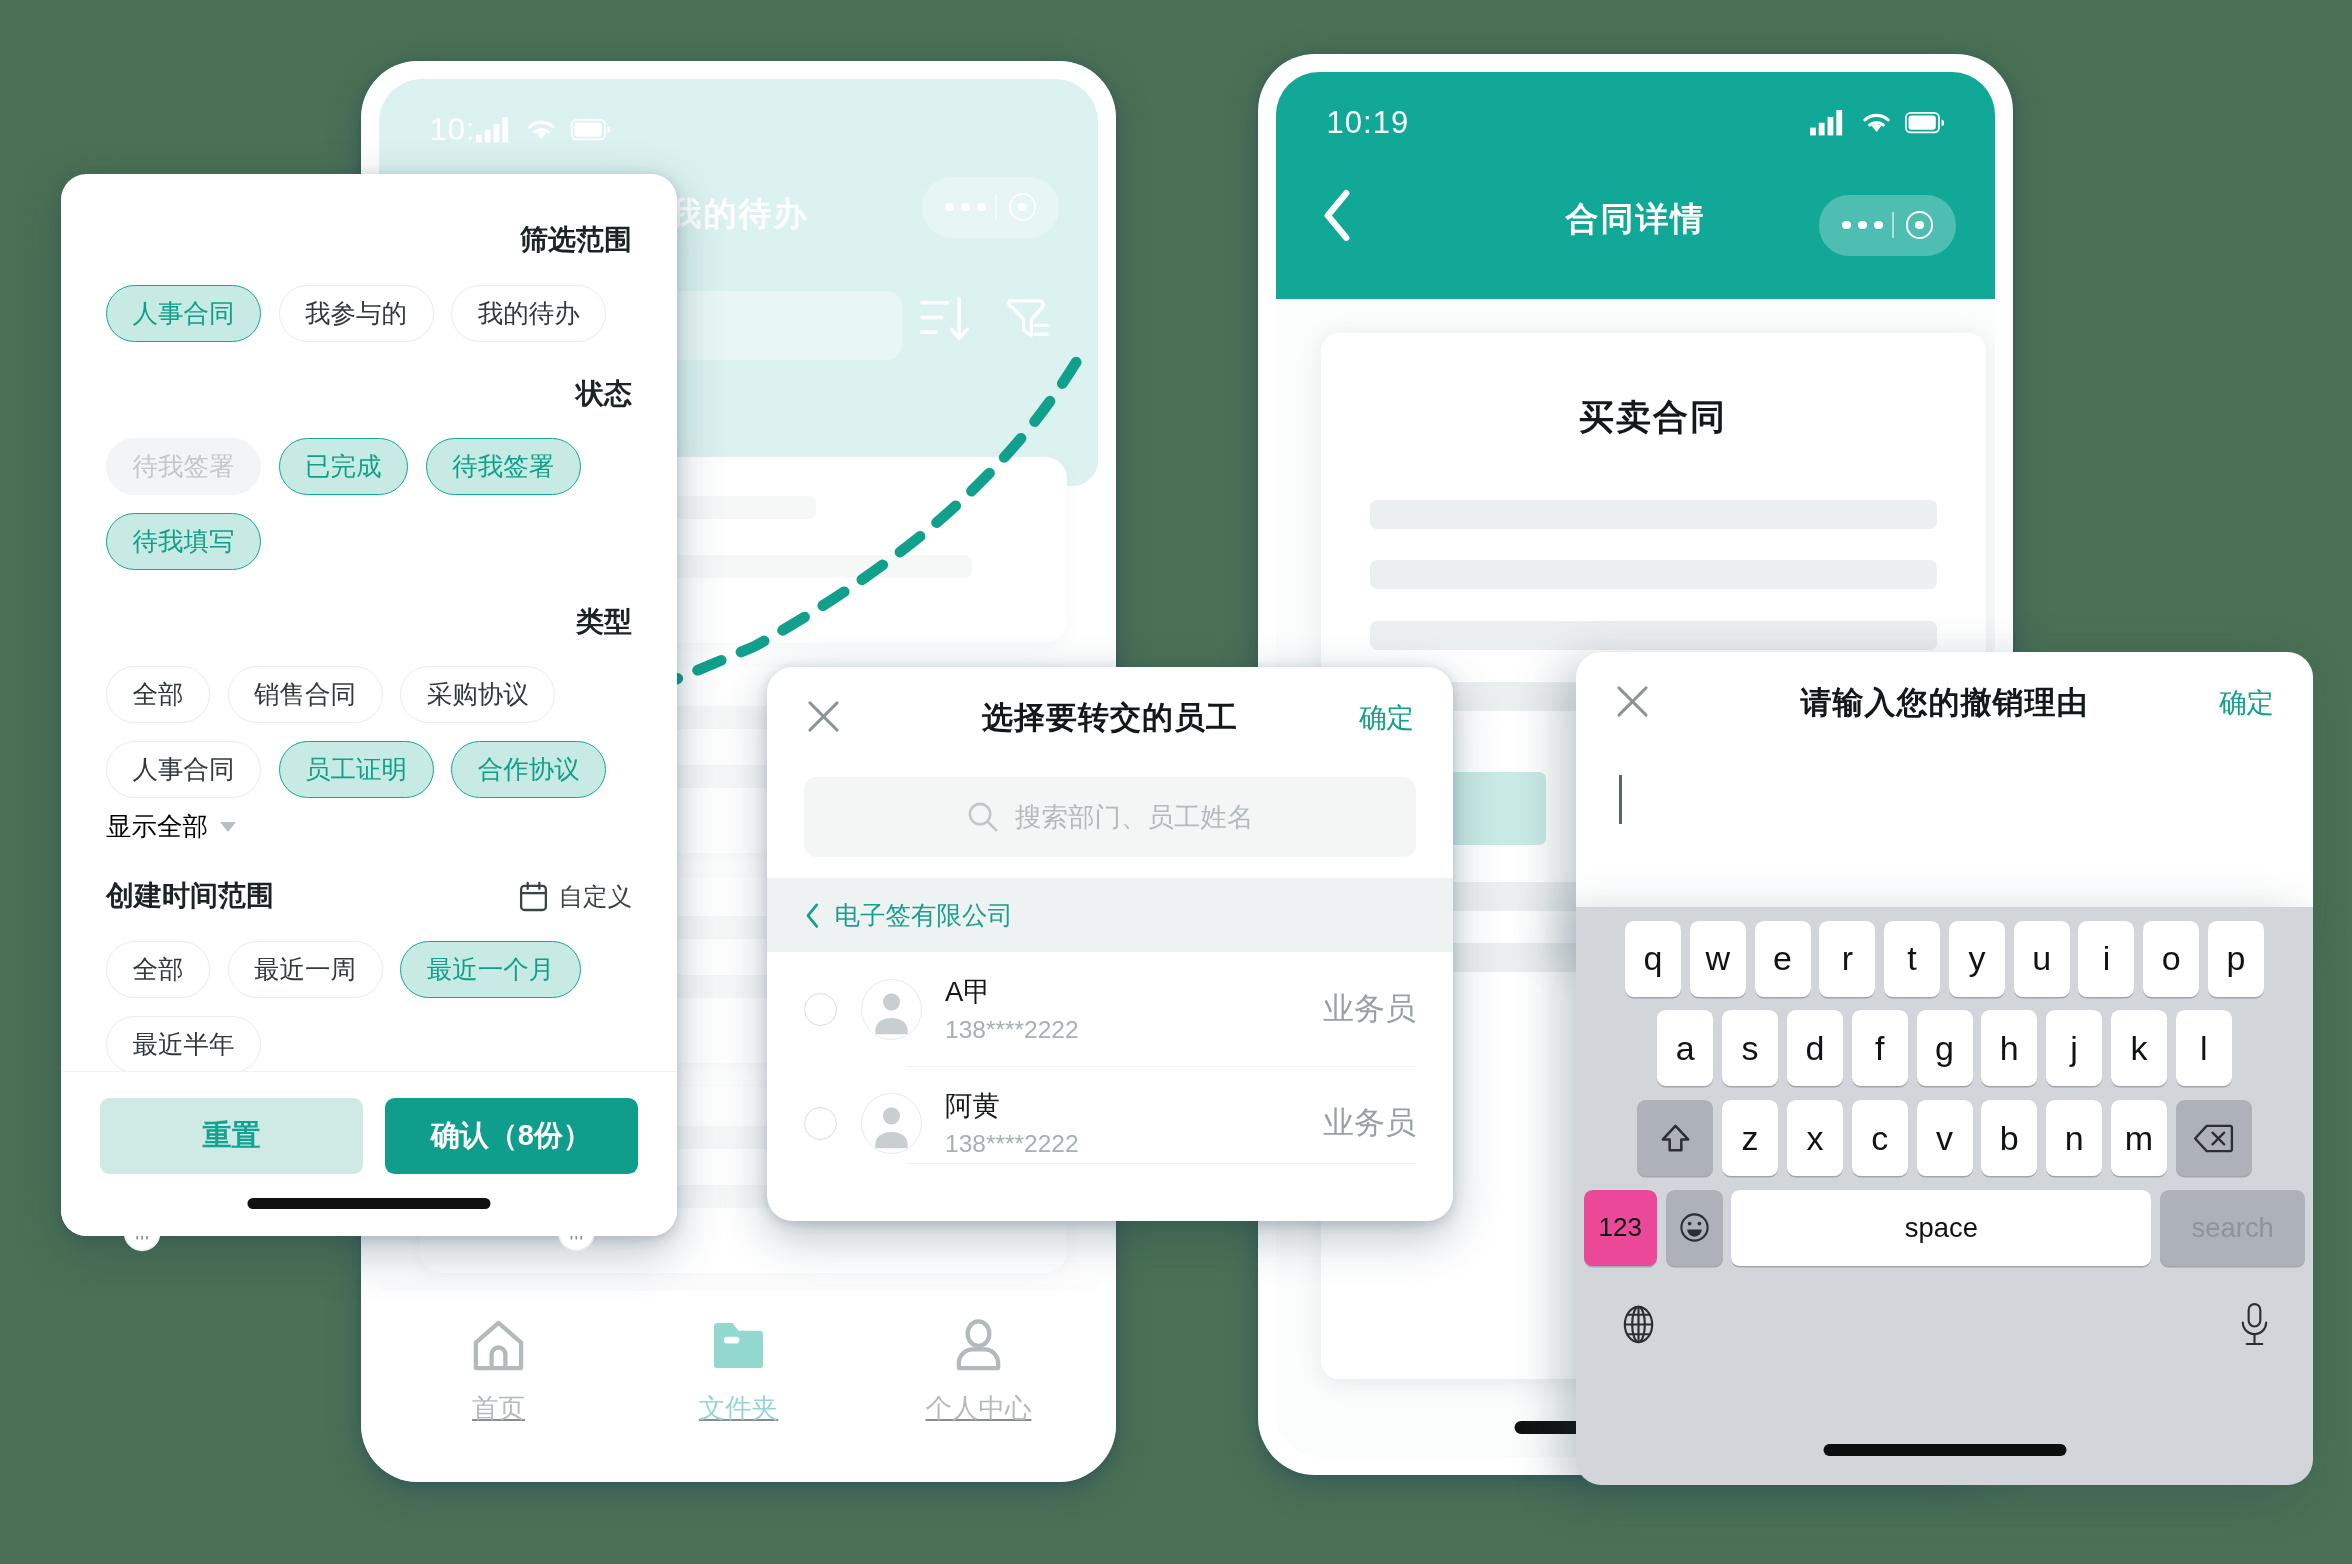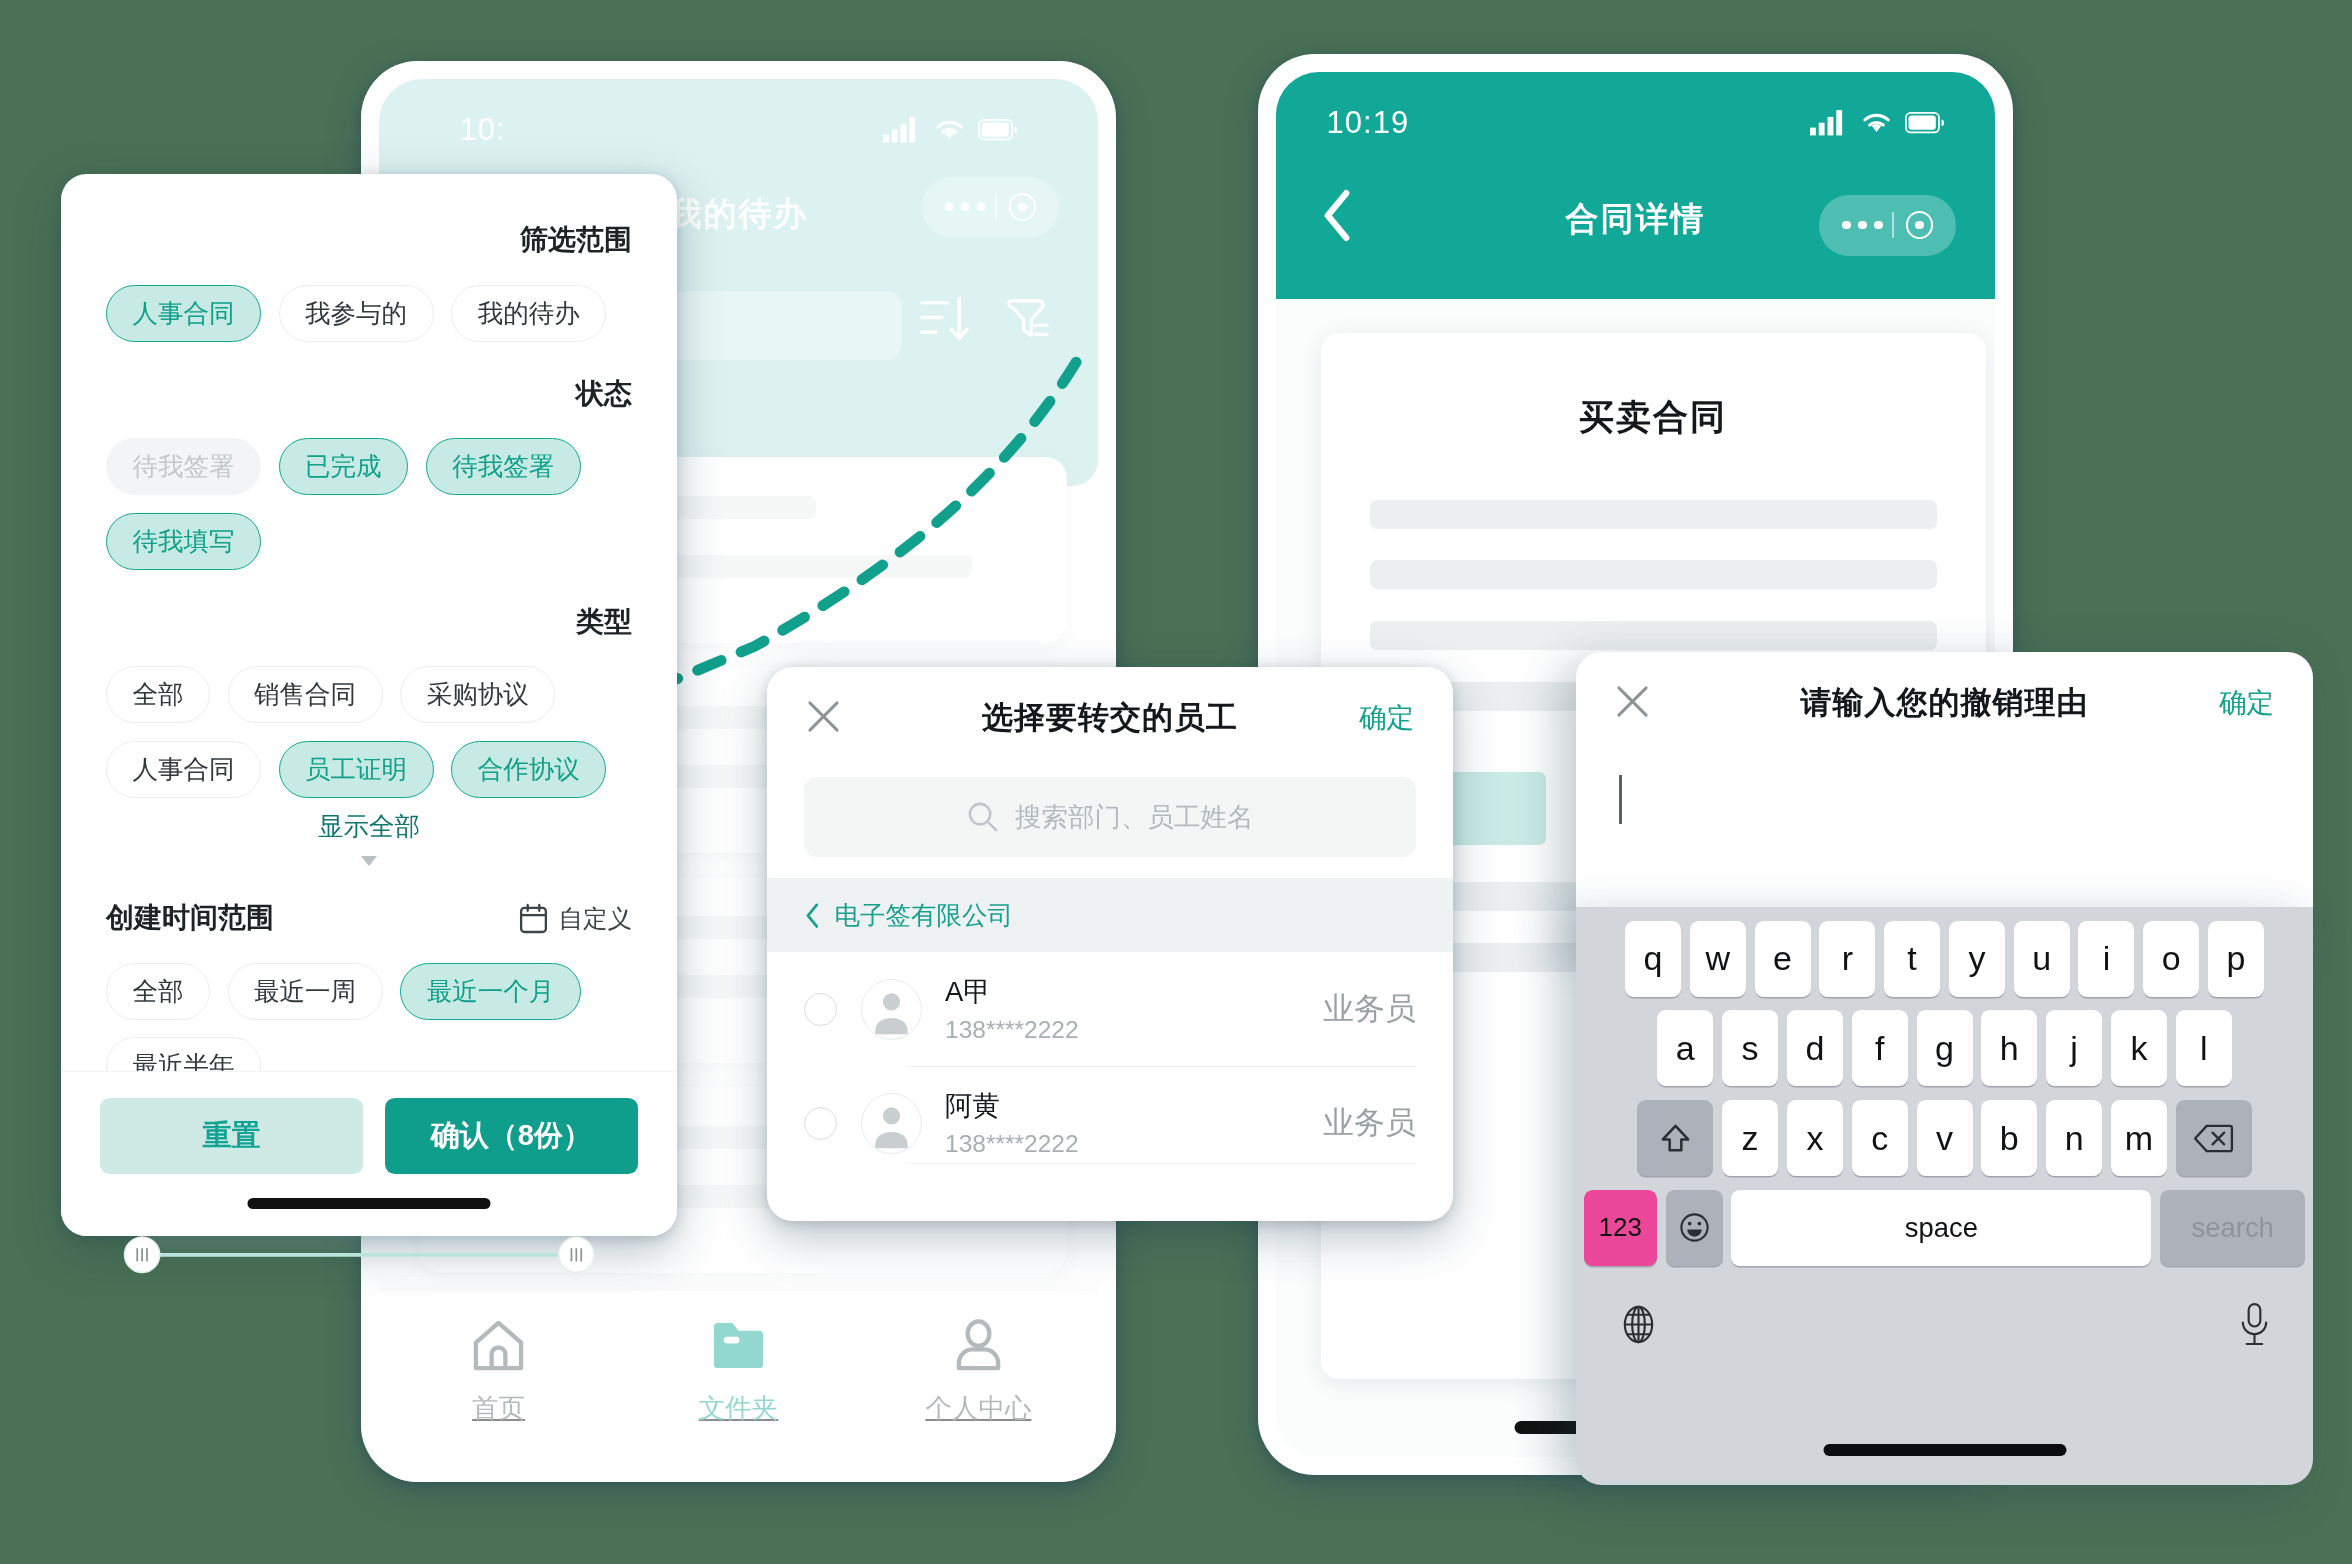--- a/index.html
+++ b/index.html
@@ -29,22 +29,22 @@
   
   #phone1 { left: 361px; top: 61px; width: 755px; height: 1421px; }
   #phone1 .phone-inner { background: #ffffff; }
   .p1-head {
     position: absolute; left: 0; top: 0; right: 0; height: 407px;
     background: #b2e3dd;
     border-bottom-left-radius: 25.5px; border-bottom-right-radius: 25.5px;
   }
   .p1-status {
     position: absolute; left: 0; top: 29px; right: 0; height: 45px;
-    display: flex; align-items: center; justify-content: space-between;
-    padding: 0 81px; color: #ffffff;
+    display: flex; align-items: center; 
+    padding: 0 51px; color: #ffffff;
   }
   .p1-status .clk { font-size: 31px; letter-spacing: 1px; font-weight: 500; }
   .p1-navrow {
     position: absolute; left: 0; top: 94px; right: 0; height: 84px;
     display: flex; align-items: center; justify-content: center;
   }
   .p1-title { color: #fff; font-size: 33px; font-weight: 600; letter-spacing: 2px; }
   .cap-pill {
     position: absolute; right: 39px; top: 98px;
     width: 137px; height: 61px; border-radius: 30px;
@@ -124,21 +124,21 @@
   .chip {
     border-radius: 29px; padding: 0 25.5px; height: 57px; min-width: 0;
     display: flex; align-items: center; justify-content: center;
     font-size: 25.5px; white-space: nowrap;
     border: 1.5px solid #e9edee; background: #fff; color: #32383b;
   }
   .chip.on { background: #c7eae4; border-color: #13a893; color: #10a089; }
   .chip.dim { background: #f2f4f5; border-color: #f2f4f5; color: #c2c8ca; }
   .fp-showall {
     display: flex; align-items: center; gap: 11.8px;
-    font-size: 25.5px; color: #0f766e; margin: -9.8px 0 33px 0; flex-direction: column;
+    font-size: 25.5px; color: #000000; margin: -9.8px 0 33px 0;
   }
   .caret-d { width: 0; height: 0; border-left: 8.8px solid transparent; border-right: 8.8px solid transparent;
     border-top: 10.8px solid #b9c0c3; }
   .fp-rowhead { display: flex; align-items: center; justify-content: space-between; margin-bottom: 25.5px; }
   .fp-custom { display: flex; align-items: center; gap: 10.8px; font-size: 24.5px; color: #3d4447; }
   .fp-daterange { font-size: 25.5px; color: #3d4447; margin: 17.6px 0 0 17.6px; letter-spacing: 0.5px; }
   .fp-chartwrap { position: relative; margin: 17.6px 7.8px 0 7.8px; height: 133px; }
   .fp-footer {
     position: absolute; left: 0; right: 0; bottom: 0; height: 165px;
     border-top: 1px solid #f1f3f4; background: #fff;

